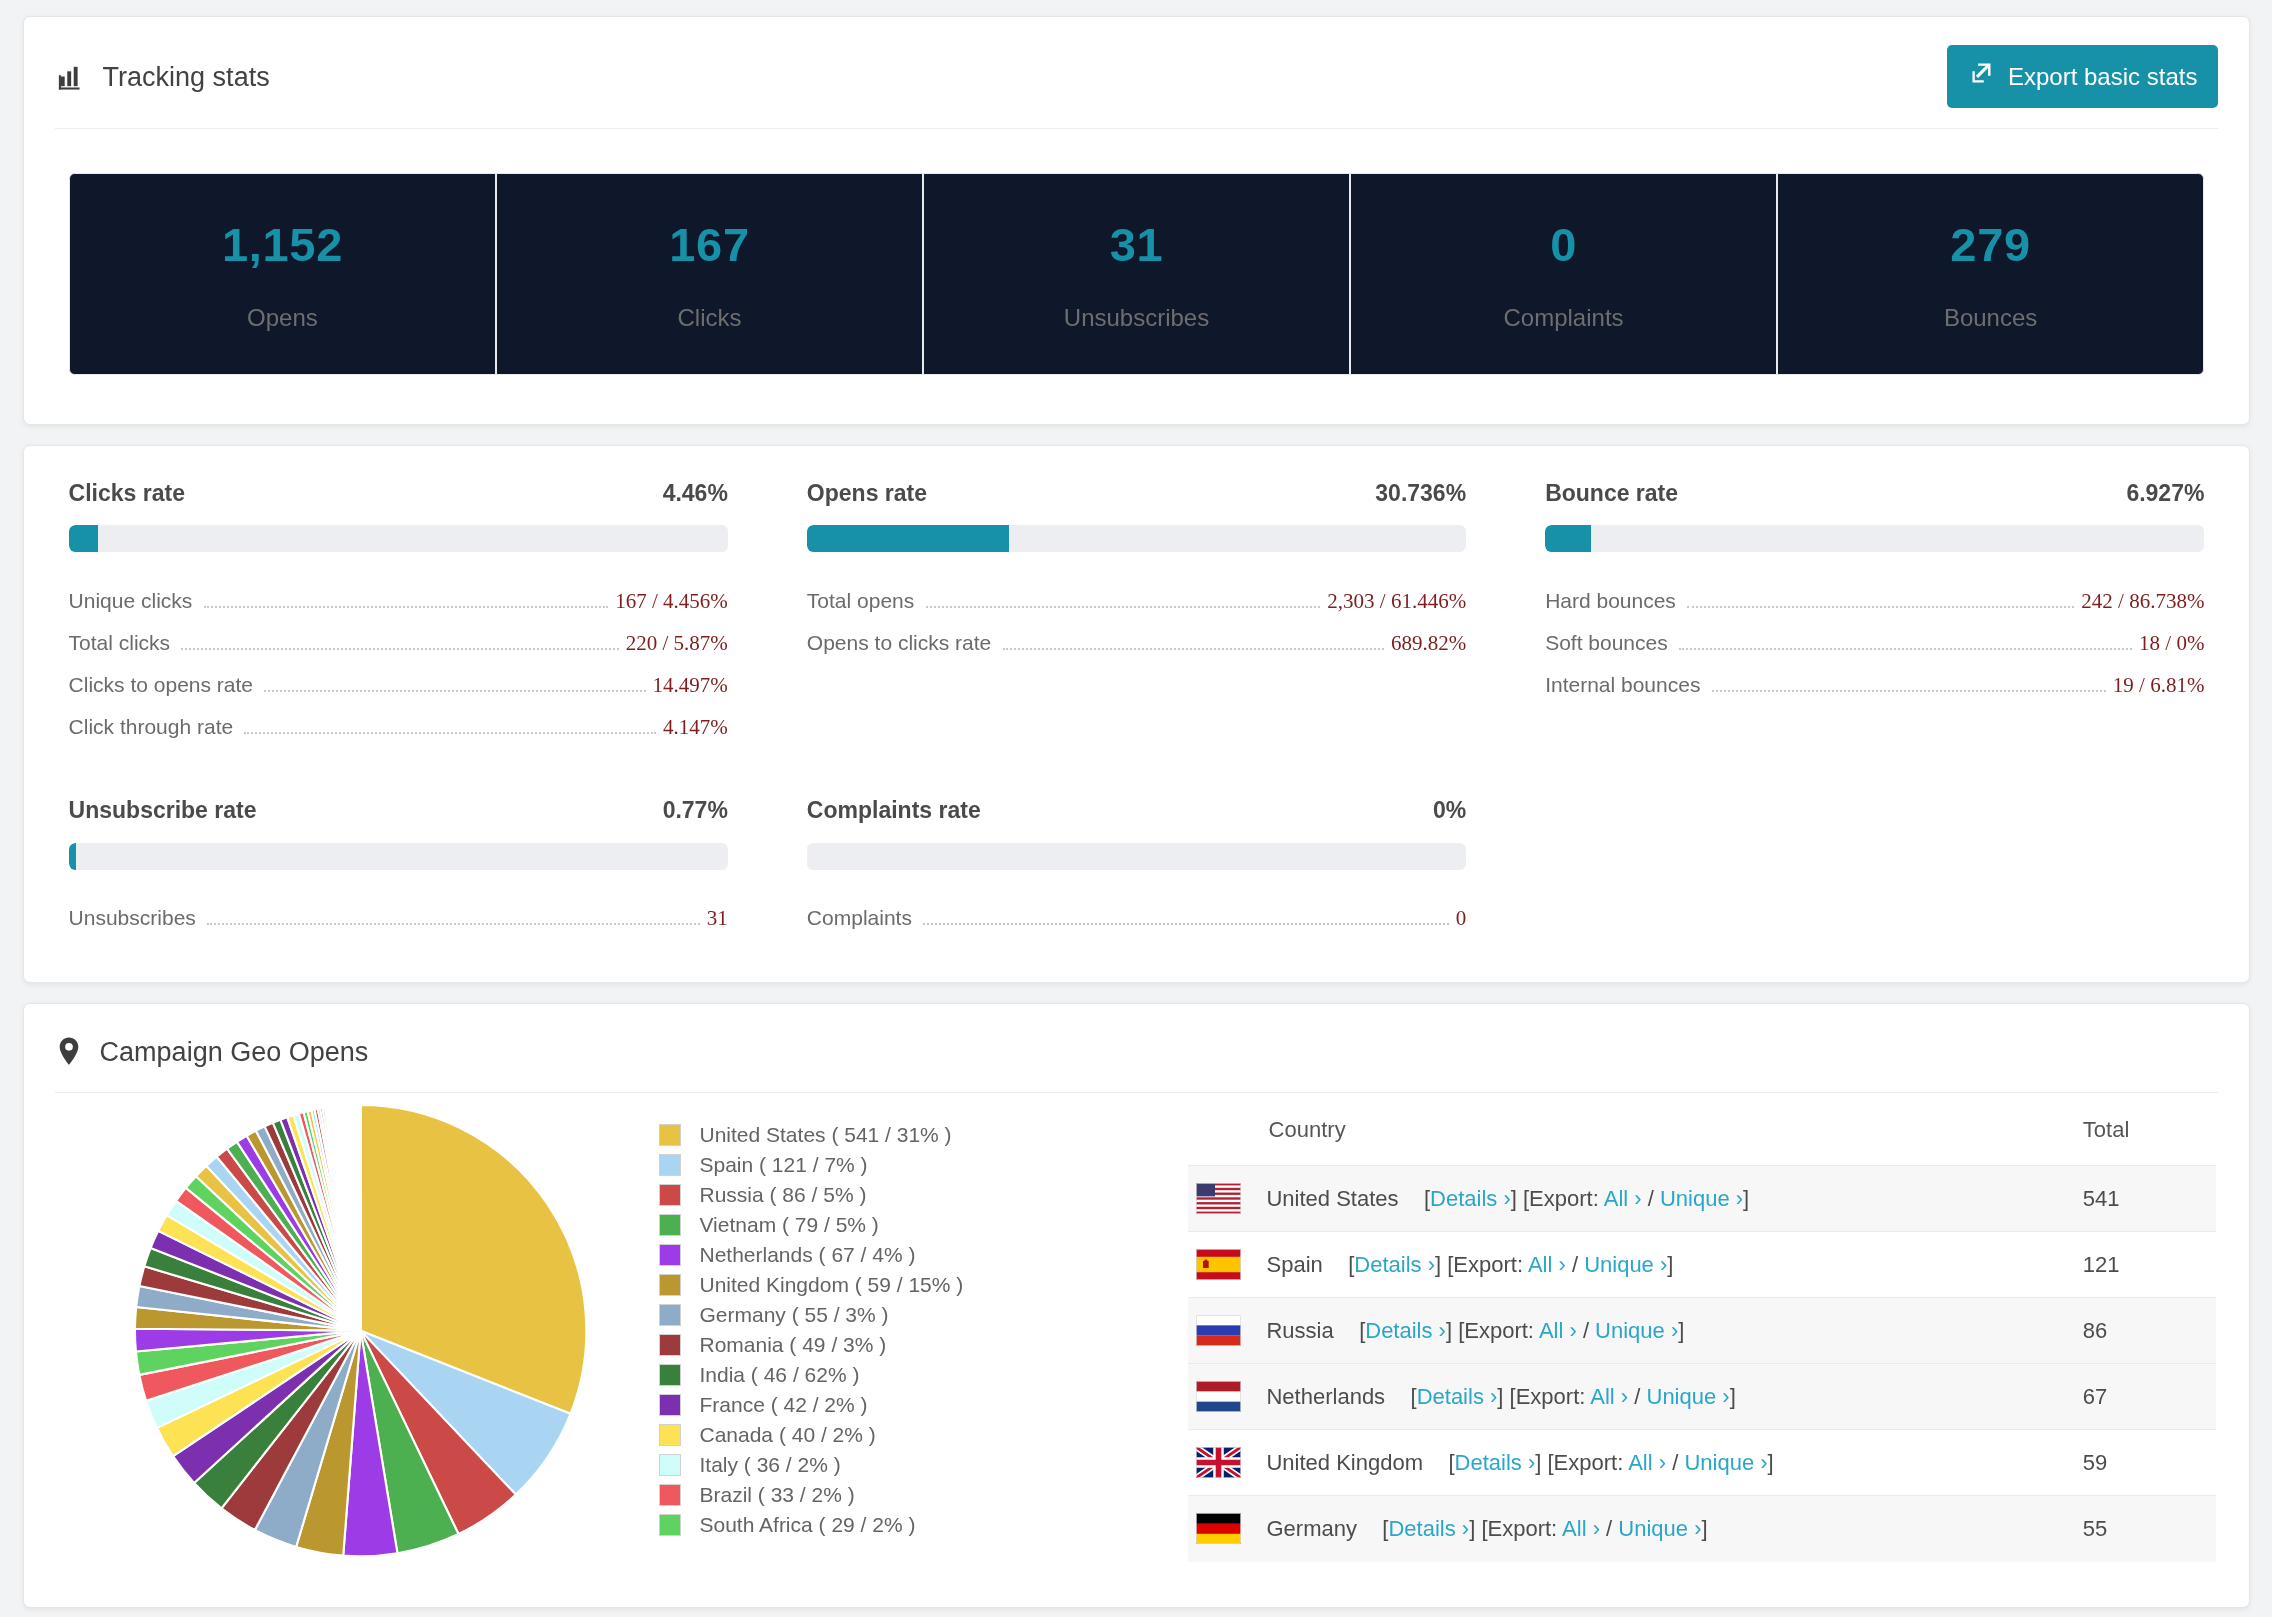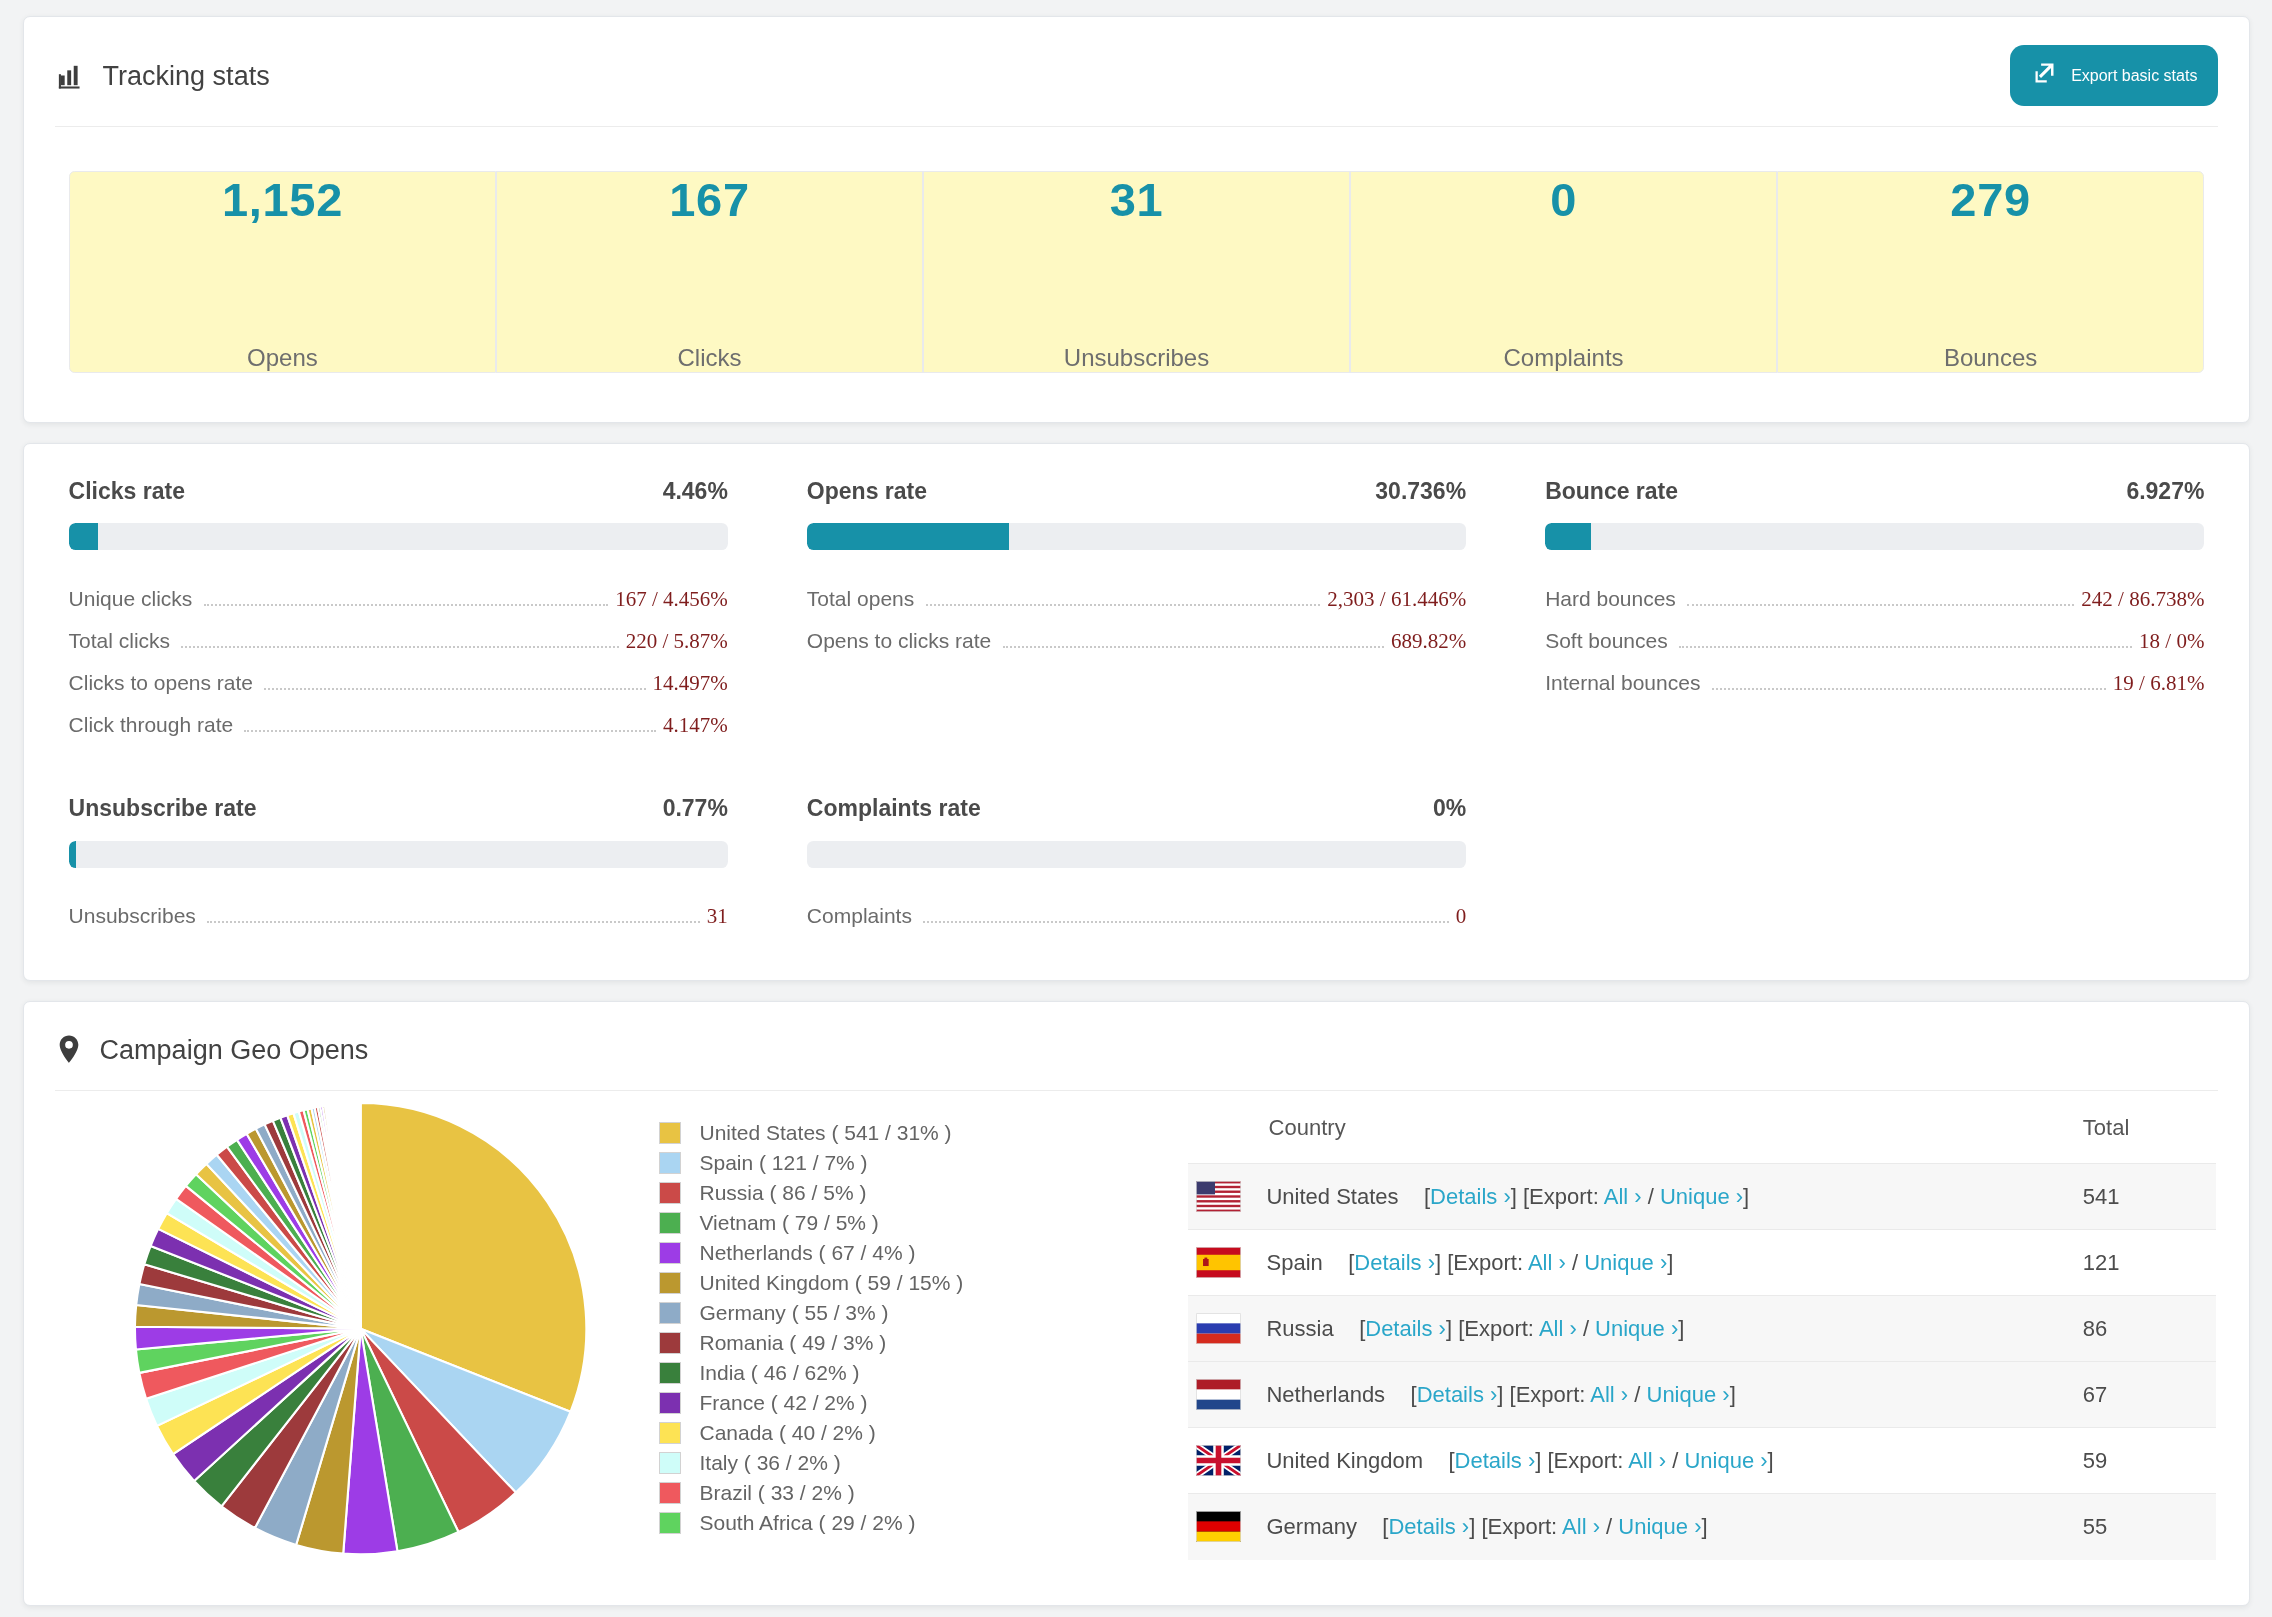--- a/index.html
+++ b/index.html
@@ -12,29 +12,29 @@
   .page{box-sizing:border-box;padding:16px 22.6px 0;}
   .card{
     background:#fff;border:0.7px solid #e3e6ea;border-radius:7px;
     box-shadow:0 1.4px 5px rgba(40,50,60,.07);margin-bottom:20px;
   }
   .card-header{display:flex;justify-content:space-between;align-items:center;padding:28px 31px 20px;}
   .card-title{display:flex;align-items:center;gap:17px;font-size:27px;line-height:40px;color:#424242;}
   .card-title svg{display:block;}
   .export-btn{
     display:flex;align-items:center;gap:12.7px;background:var(--accent);color:#fff;border:none;
-    border-radius:14px;font-size:16px;padding:15px 21px;cursor:pointer;font-family:inherit;
+    border-radius:5px;font-size:24px;padding:15px 21px;cursor:pointer;font-family:inherit;
   }
   .divider{border-top:0.7px solid #ececec;margin:0 31px;}
 
   
   .stats-row{display:flex;margin:44px 45px 49px;}
   .stat{
-    flex:1;border:0.7px solid #e9eaec;margin-left:-0.7px;height:200px;background:#fef9c3;
-    display:flex;flex-direction:column;align-items:center;justify-content:space-between;gap:32px;
+    flex:1;border:0.7px solid #e9eaec;margin-left:-0.7px;height:200px;background:#0f172a;
+    display:flex;flex-direction:column;align-items:center;justify-content:center;gap:32px;
   }
   .stat:first-child{margin-left:0;border-radius:5.6px 0 0 5.6px;}
   .stat:last-child{border-radius:0 5.6px 5.6px 0;}
   .stat-value{font-size:47px;font-weight:700;color:var(--accent);letter-spacing:0.7px;}
   .stat-label{font-size:24px;color:#6e6e6e;}
 
   
   .rates-card{padding:34px 45px 42px;}
   .rates-grid{display:grid;grid-template-columns:repeat(3,1fr);column-gap:79px;row-gap:49px;}
   .rate-head{display:flex;justify-content:space-between;align-items:baseline;font-size:23px;font-weight:700;color:#4a4a4a;}

